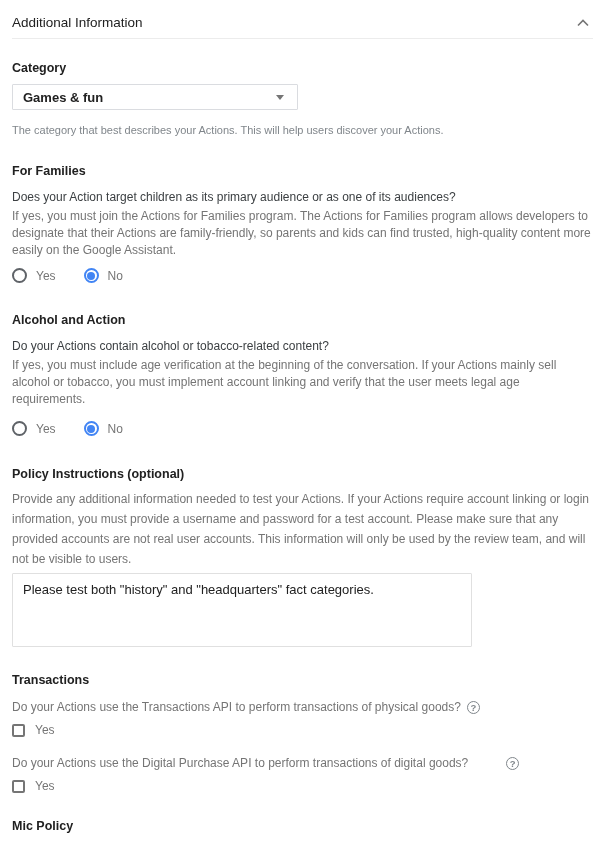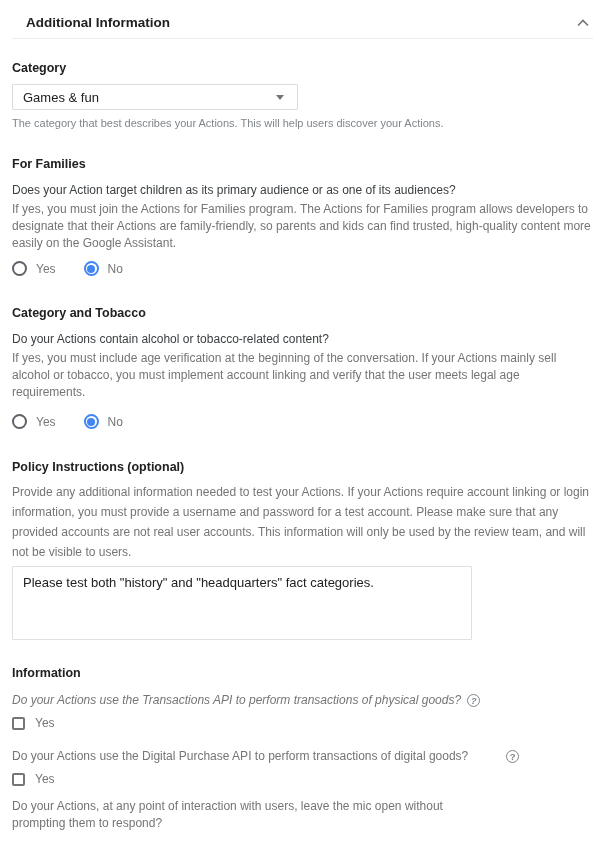--- a/index.html
+++ b/index.html
@@ -8,39 +8,39 @@
     width: 605px; height: 841px; background: #ffffff;
     font-family: "Liberation Sans", sans-serif;
     color: #3c4043; overflow: hidden;
   }
   .container { padding: 0 12px; }
 
   .header {
     display: flex; justify-content: space-between; align-items: center;
     padding: 15px 2px 8px 0; border-bottom: 1px solid #ececec;
   }
-  .header-title { font-size: 13.5px; font-weight: bold; color: #212121; margin-left: 14px; }
+  .header-title { font-size: 13.5px; font-weight: normal; color: #212121; }
   .chevron-up { display: inline-flex; cursor: pointer; padding: 2px; }
 
   .field-label { margin-top: 22px; font-size: 12.5px; font-weight: bold; color: #212121; }
 
   .select {
     margin-top: 9px; width: 286px; height: 26px;
     border: 1px solid #dadce0; border-radius: 1px;
     display: flex; align-items: center; justify-content: space-between;
     padding: 0 13px 0 10px; cursor: pointer; background: #fff;
   }
-  .select-value { font-size: 13px; color: #212121; }
+  .select-value { font-size: 13px; color: #212121; font-weight: bold; }
   .select-arrow {
     width: 0; height: 0;
     border-left: 4px solid transparent; border-right: 4px solid transparent;
     border-top: 5px solid #757575;
   }
 
-  .helper { margin-top: 7px; font-size: 11px; color: #80868b; }
+  .helper { margin-top: 14px; font-size: 11px; color: #80868b; }
 
   .section-title { font-size: 12.5px; font-weight: bold; color: #212121; }
   .mt-lg { margin-top: 30px; }
   .mt-xl { margin-top: 28px; }
 
   .question { margin-top: 12px; font-size: 12px; color: #3c4043; max-width: 590px; }
   .desc { margin-top: 4px; font-size: 12px; color: #757575; line-height: 17px; max-width: 588px; }
   .desc-testing { margin-top: 8px; line-height: 20px; max-width: 578px; }
   .desc-alcohol { max-width: 584px; }
 
@@ -113,57 +113,58 @@
       <span class="radio-label">Yes</span>
     </label>
     <label class="radio-item">
       <span class="radio checked">
           <span class="dot"></span>
         </span>
       <span class="radio-label">No</span>
     </label>
   </div>
 
-  <div class="section-title mt-lg">Category and Tobacco</div>
+  <div class="section-title mt-lg">Alcohol and Action</div>
   <div class="question">Do your Actions contain alcohol or tobacco-related content?</div>
   <div class="desc desc-alcohol">If yes, you must include age verification at the beginning of the conversation. If your Actions mainly sell alcohol or tobacco, you must implement account linking and verify that the user meets legal age requirements.</div>
   <div class="radio-row" style="margin-top:13px;">
     <label class="radio-item">
       <span class="radio"></span>
       <span class="radio-label">Yes</span>
     </label>
     <label class="radio-item">
       <span class="radio checked">
           <span class="dot"></span>
         </span>
       <span class="radio-label">No</span>
     </label>
   </div>
 
   <div class="section-title" style="margin-top:31px;">Policy Instructions (optional)</div>
   <div class="desc desc-testing">Provide any additional information needed to test your Actions. If your Actions require account linking or login information, you must provide a username and password for a test account. Please make sure that any provided accounts are not real user accounts. This information will only be used by the review team, and will not be visible to users.</div>
   <textarea class="textarea" spellcheck="false" style="">Please test both "history" and "headquarters" fact categories.</textarea>
 
-  <div class="section-title" style="margin-top:26px;">Information</div>
+  <div class="section-title" style="margin-top:26px;">Transactions</div>
 
-  <div class="q-row" style="margin-top:13px;font-style:italic;">
+  <div class="q-row" style="margin-top:13px;">
     <span class="q-text">Do your Actions use the Transactions API to perform transactions of physical goods?</span>
     <span class="help-icon">?</span>
   </div>
   <div class="checkbox-row">
     <span class="checkbox"></span>
     <span class="checkbox-label">Yes</span>
   </div>
 
   <div class="q-row mt-q2">
     <span class="q-text">Do your Actions use the Digital Purchase API to perform transactions of digital goods?</span>
     <span class="help-icon">?</span>
   </div>
   <div class="checkbox-row">
     <span class="checkbox"></span>
     <span class="checkbox-label">Yes</span>
   </div>
 
+  <div class="section-title" style="margin-top:26px;">Mic Policy</div>
   <div class="mic-question">
     <span>Do your Actions, at any point of interaction with users, leave the mic open without prompting them to respond?</span>
   </div>
 
 </div>
 
 </body></html>

